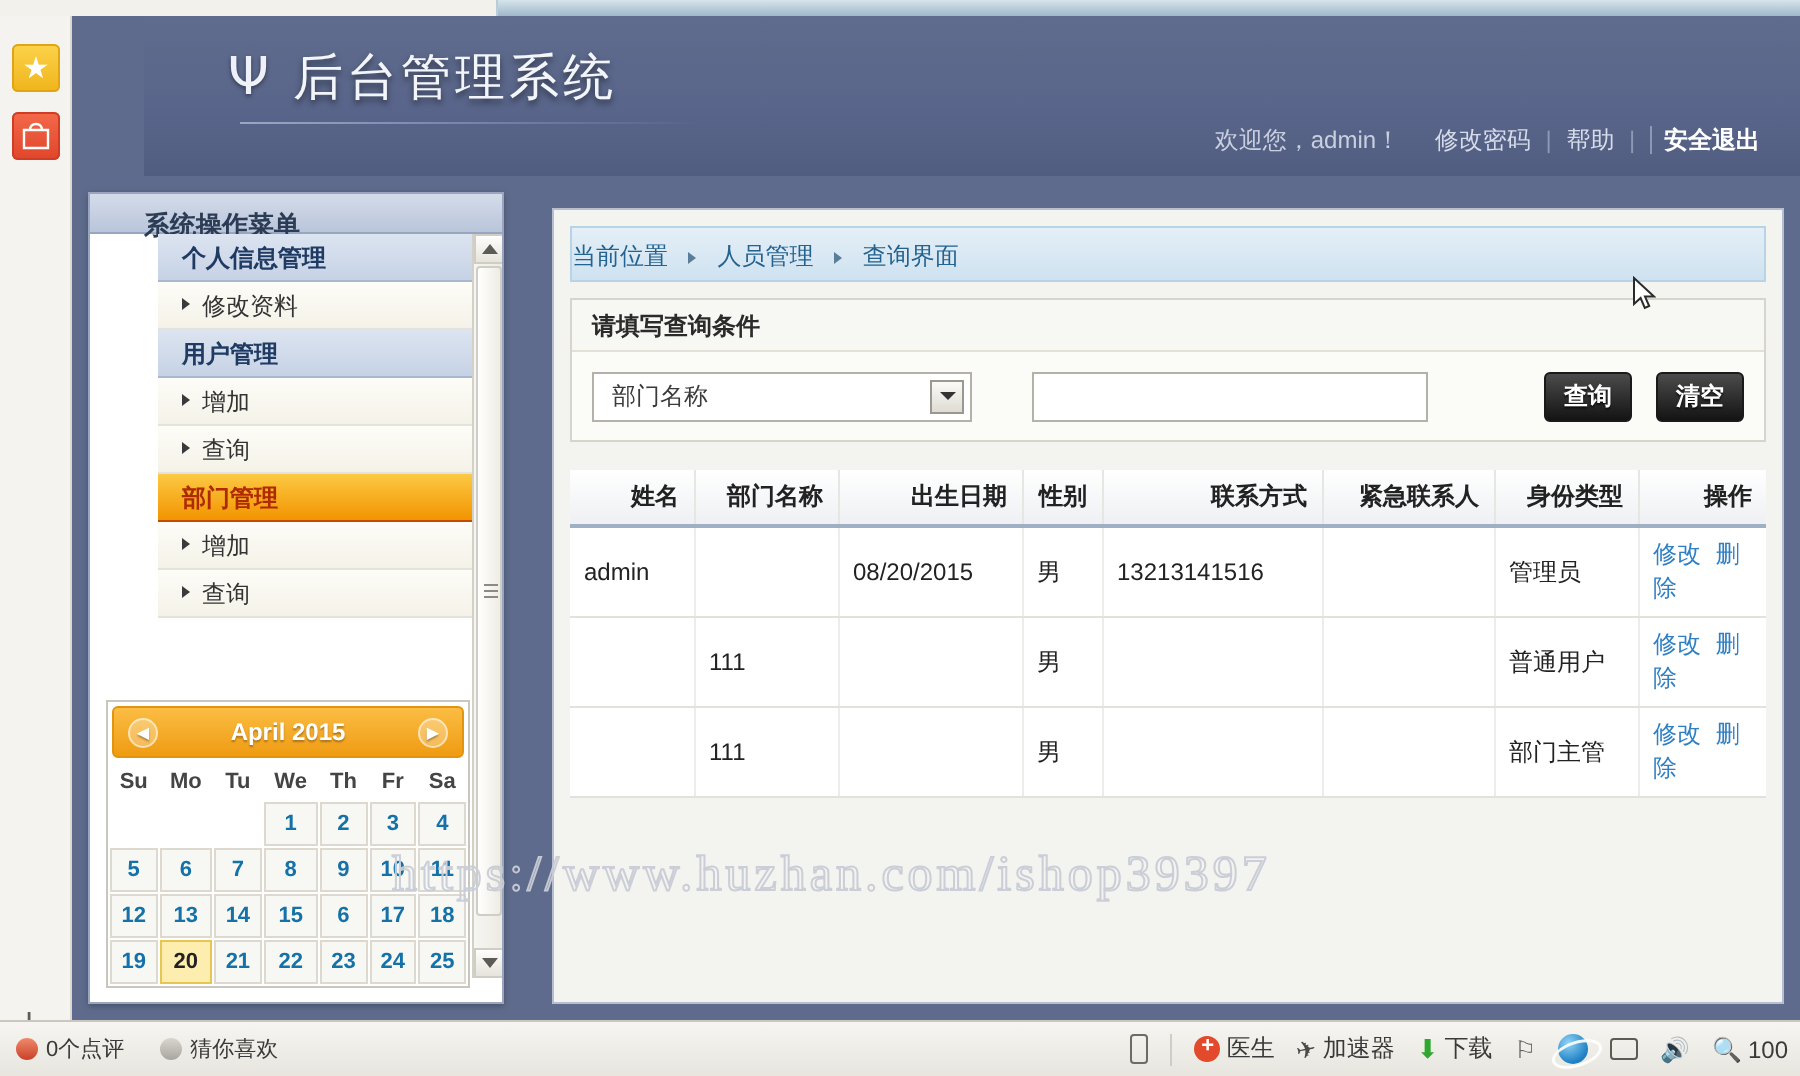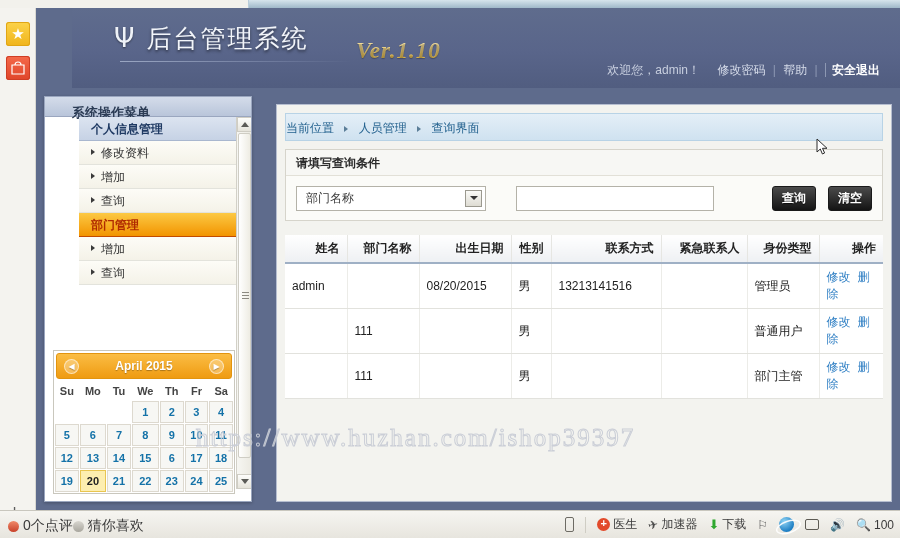--- a/index.html
+++ b/index.html
@@ -140,22 +140,22 @@
        font-size:25px; letter-spacing:2px; color:transparent;
        -webkit-text-stroke:1px #c9cdd6; text-stroke:1px #c9cdd6; white-space:nowrap;
        pointer-events:none; opacity:.95; }
 
   
   .cursor { position:absolute; left:816px; top:138px; width:12px; height:18px; pointer-events:none; }
 
   
   .taskbar { position:absolute; left:0; top:510px; width:900px; height:28px;
        background:linear-gradient(#f6f5f1,#e7e5de); border-top:1px solid #c9c7be; }
-  .tb-left { position:absolute; left:8px; top:6px; display:flex; align-items:flex-end; 
-       font-size:14px; color:#3a3a3a; }
+  .tb-left { position:absolute; left:8px; top:6px; display:flex; align-items:flex-end; gap:18px;
+       font-size:11px; color:#3a3a3a; }
   .tb-left .itm { display:flex; align-items:center; gap:4px; }
   .dot-red { width:11px; height:11px; border-radius:50%; background:linear-gradient(#f08a6a,#c8412a); }
   .dot-gray { width:11px; height:11px; border-radius:50%; background:linear-gradient(#d8d6cf,#a8a69e); }
   .tb-right { position:absolute; right:6px; top:5px; display:flex; align-items:center; gap:11px;
        font-size:12px; color:#3a3a3a; }
   .tb-right .itm { display:flex; align-items:center; gap:3px; }
   .ico-phone { width:9px; height:15px; border:1.5px solid #6d6b64; border-radius:2px; }
   .ico-plus { width:13px; height:13px; border-radius:50%; background:#e24a2b; color:#fff;
        font-size:11px; line-height:11px; text-align:center; font-weight:bold; }
   .ico-rocket { font-size:12px; color:#4a4a4a; transform:rotate(-12deg); }
@@ -192,21 +192,20 @@
   </div>
 
   <div class="page-bg"></div>
 
   <div class="site-header">
     <div class="brand">
       <span class="psi">Ψ</span>
       <span class="name">后台管理系统</span>
     </div>
     <div class="brand-rule"></div>
-    <div class="ver">Ver.1.10</div>
     <div class="hdr-links">
       <span class="welcome">欢迎您，admin！</span>
       <a href="#">修改密码</a>
       <span class="sep">|</span>
       <a href="#">帮助</a>
       <span class="sep">|</span>
       <a href="#" class="logout">安全退出</a>
     </div>
   </div>
 
@@ -215,20 +214,23 @@
     <div class="menu-scroll">
 
       <div class="mi group">
         <span>个人信息管理</span>
       </div>
       <div class="mi leaf">
         <span class="arr"></span>
         <span>修改资料</span>
       </div>
 
+      <div class="mi group">
+        <span>用户管理</span>
+      </div>
       <div class="mi leaf">
         <span class="arr"></span>
         <span>增加</span>
       </div>
       <div class="mi leaf">
         <span class="arr"></span>
         <span>查询</span>
       </div>
 
       <div class="mi group active">

